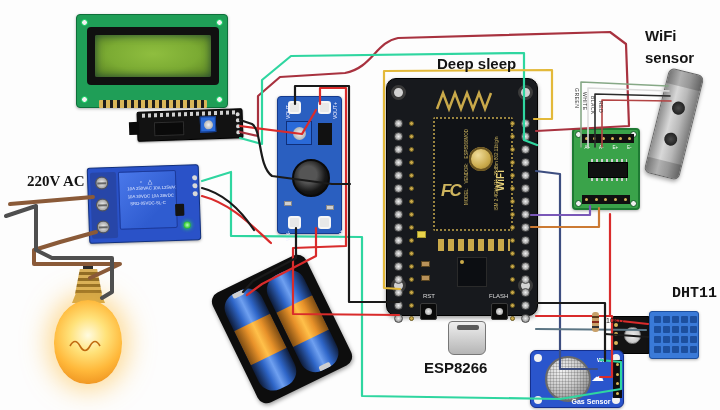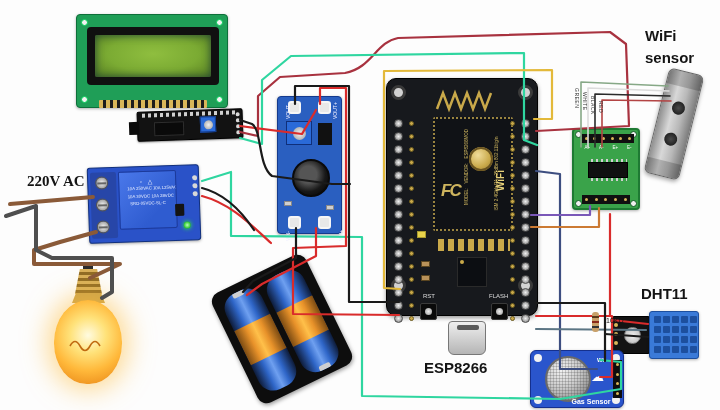--- a/index.html
+++ b/index.html
@@ -162,24 +162,25 @@
   
   .res{left:592px;top:312px;width:7px;height:20px;border-radius:3px;z-index:6;
        background:linear-gradient(180deg,#c8a06a 0 4px,#5a3a1a 4px 6px,#c8a06a 6px 9px,#8a2a1a 9px 11px,#c8a06a 11px 14px,#333 14px 16px,#c8a06a 16px 20px);}
 </style>
 </head>
 <body>
 
 <div id="canvas">
 
   <div class="lbl serif" style="left:27px;top:173px;">220V AC</div>
+  <div class="lbl" style="left:437px;top:55px;">Deep sleep</div>
   <div class="lbl" style="left:645px;top:27px;">WiFi</div>
   <div class="lbl" style="left:645px;top:49px;">sensor</div>
   <div class="lbl" style="left:424px;top:359px;font-weight:700;">ESP8266</div>
-  <div class="lbl" style="left:641px;top:285px;font-weight:700;">DHT11</div>
+  <div class="lbl" style="left:672px;top:285px;font-weight:700;font-family:Liberation Mono, monospace;">DHT11</div>
   <div class="lbl small" style="left:606px;top:317px;">10KΩ</div>
 
   <div class="abs lcd">
     <span class="screw" style="left:4px;top:4px;"></span>
     <span class="screw" style="right:4px;top:4px;"></span>
     <span class="screw" style="left:4px;bottom:4px;"></span>
     <span class="screw" style="right:4px;bottom:4px;"></span>
     <div class="bezel">
       <div class="screen"></div>
     </div>

